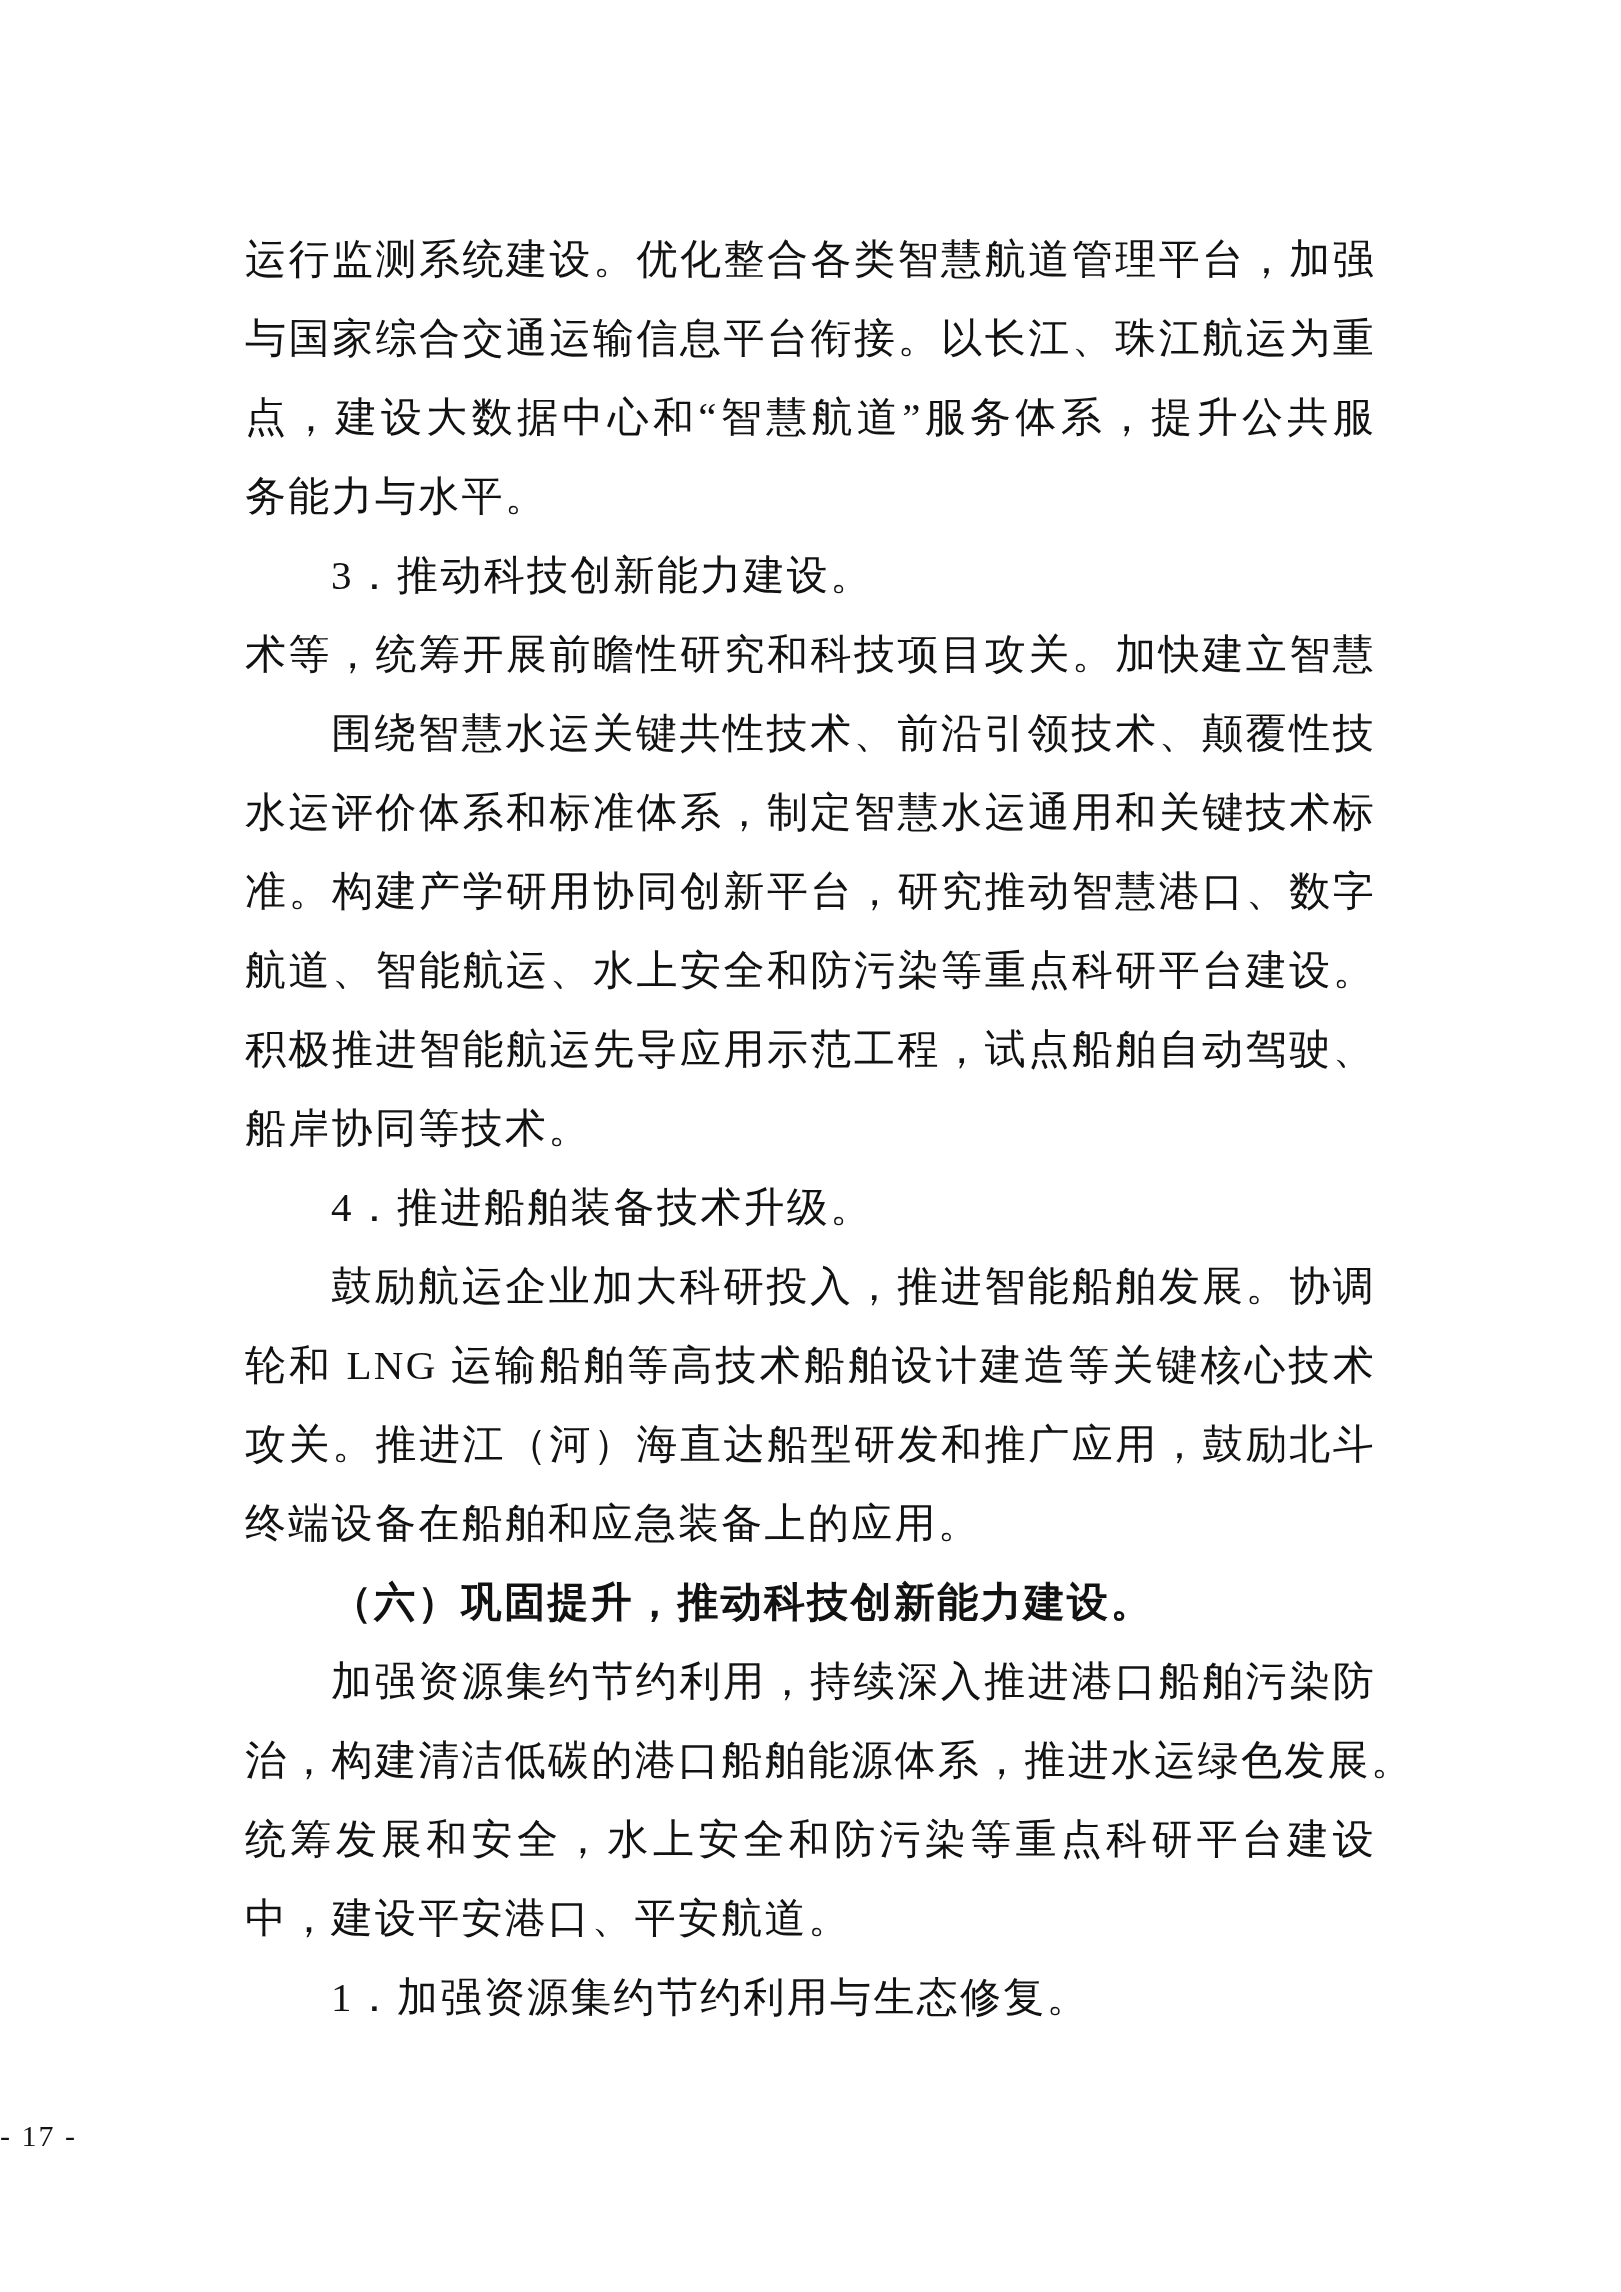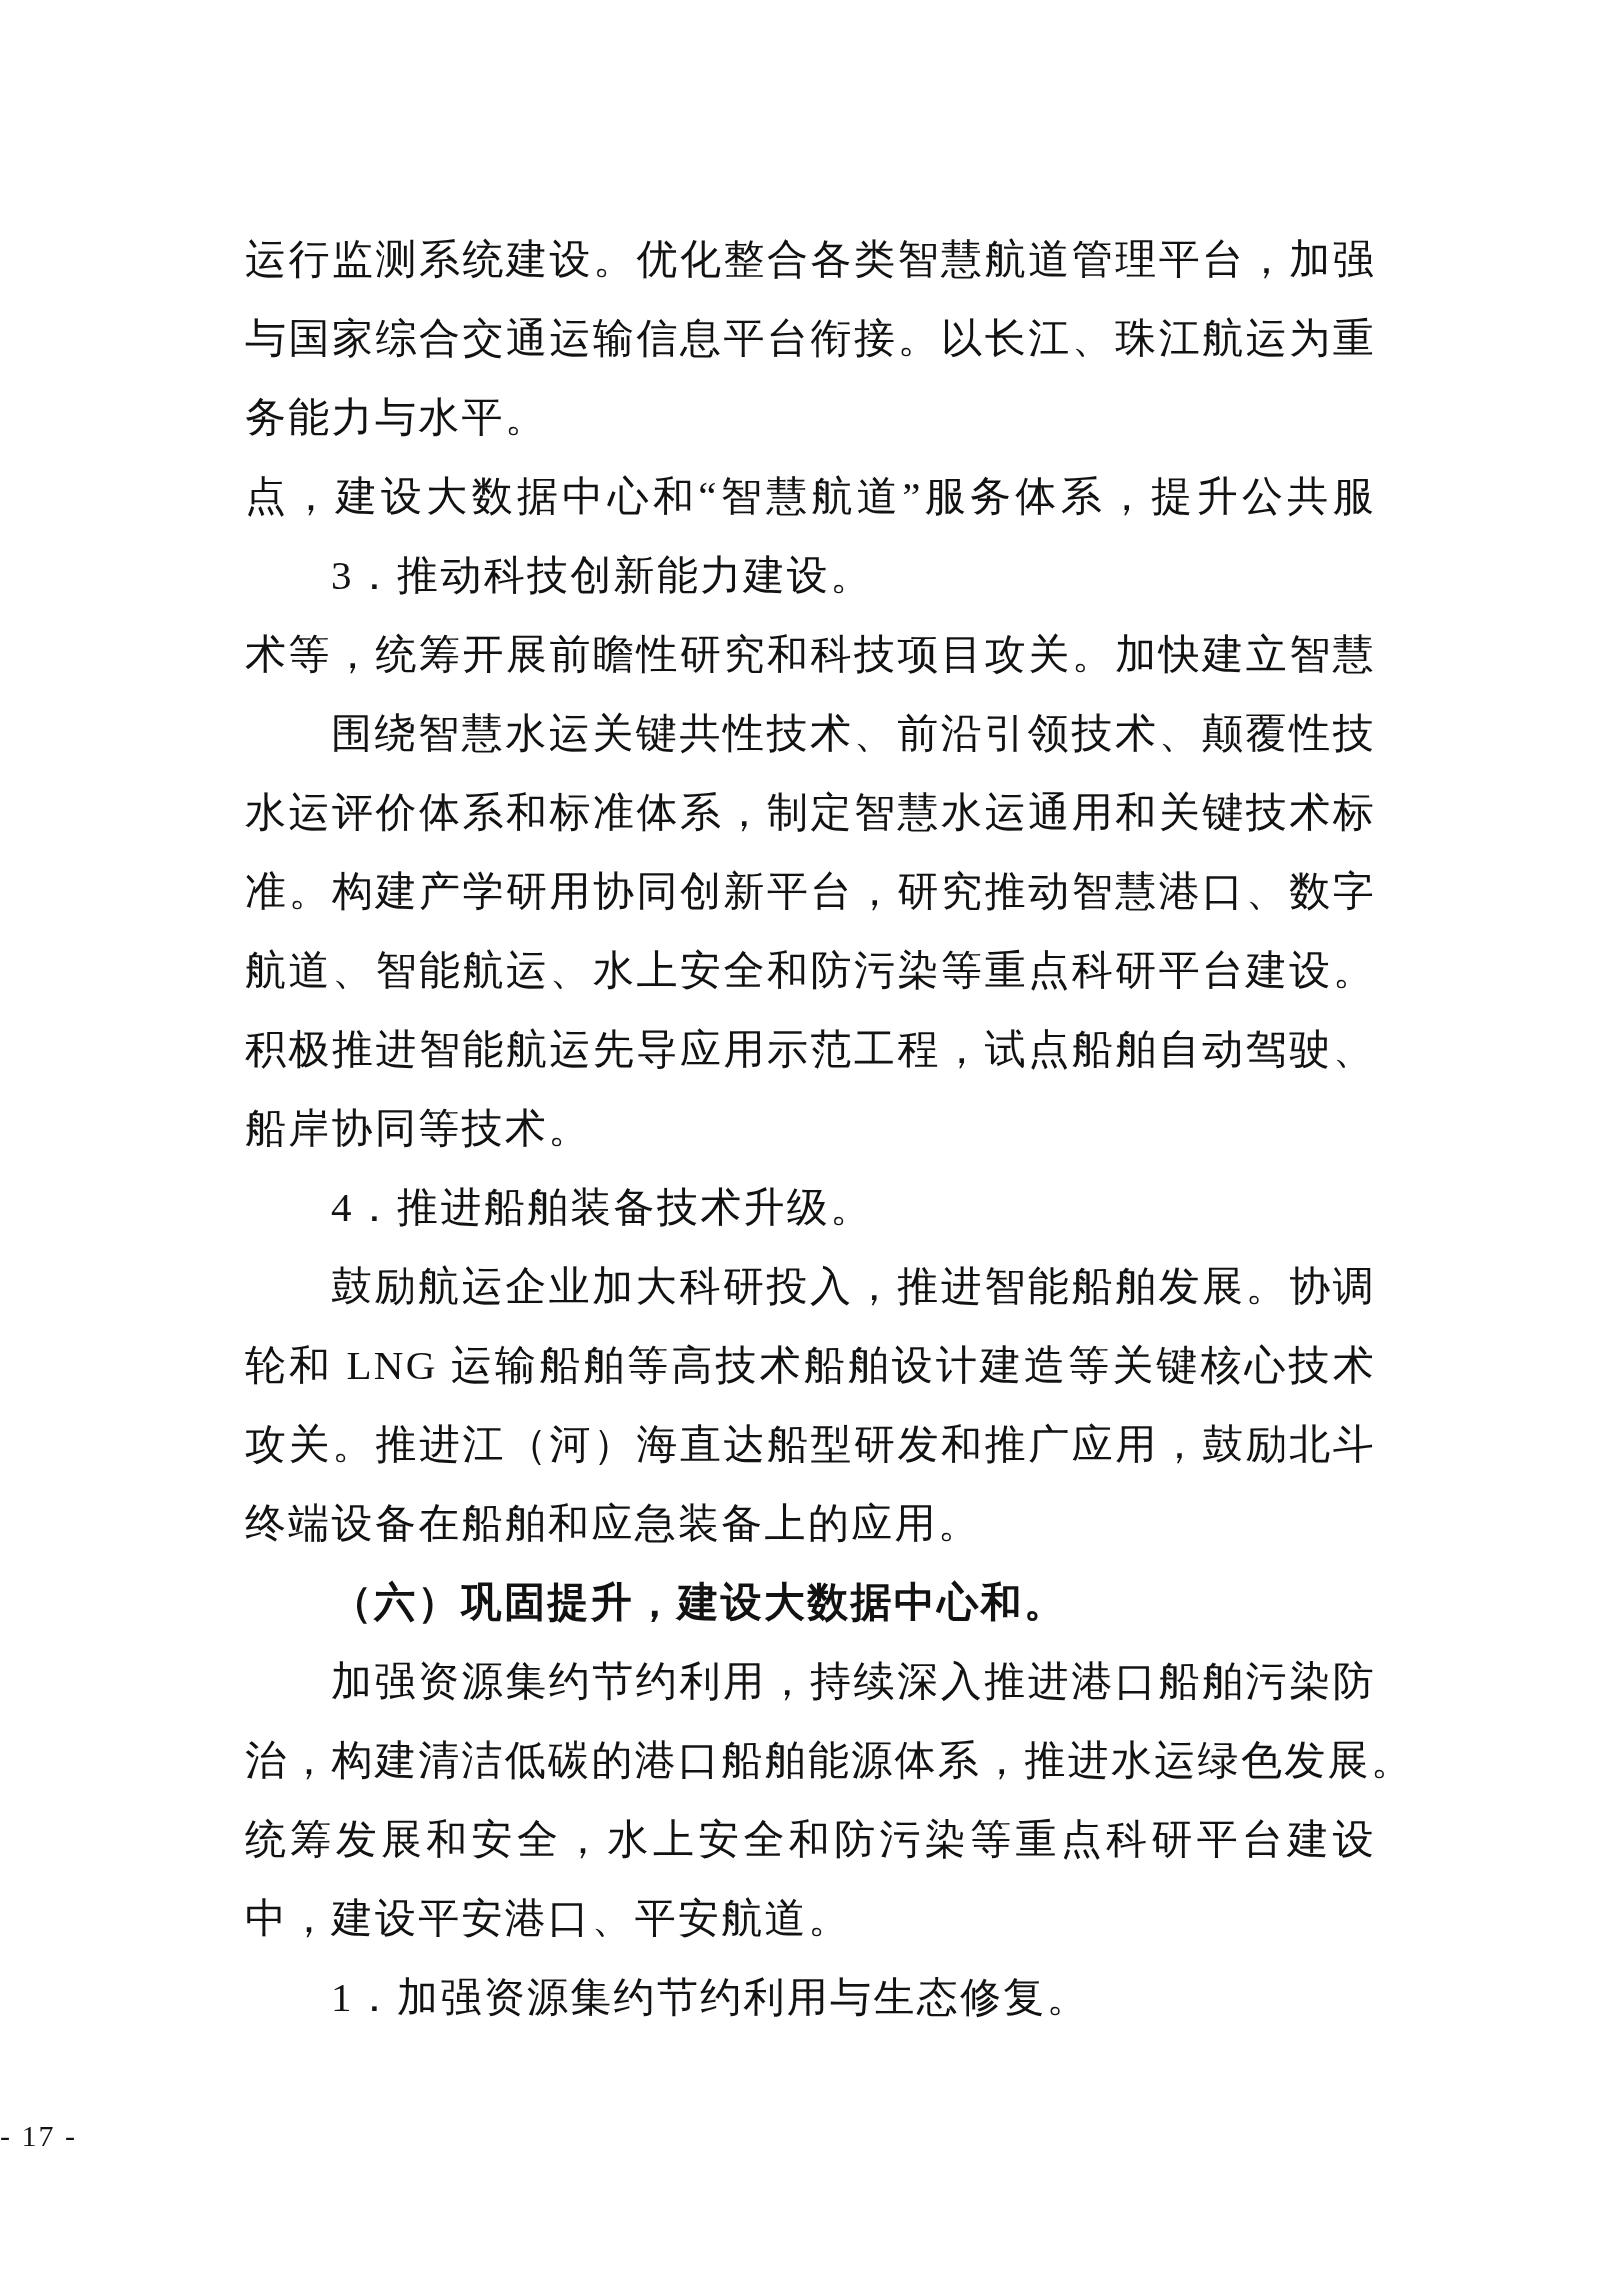--- a/index.html
+++ b/index.html
@@ -51,36 +51,36 @@
     color: #121212;
   }
 </style>
 </head>
 <body>
 
 <div class="page">
   <div class="textblock">
       <div class="line justify">运行监测系统建设。优化整合各类智慧航道管理平台，加强</div>
       <div class="line justify">与国家综合交通运输信息平台衔接。以长江、珠江航运为重</div>
+      <div class="line justify">点，建设大数据中心和“智慧航道”服务体系，提升公共服</div>
       <div class="line">务能力与水平。</div>
-      <div class="line justify">点，建设大数据中心和“智慧航道”服务体系，提升公共服</div>
       <div class="line indent">3．推动科技创新能力建设。</div>
       <div class="line justify">术等，统筹开展前瞻性研究和科技项目攻关。加快建立智慧</div>
       <div class="line justify indent">围绕智慧水运关键共性技术、前沿引领技术、颠覆性技</div>
       <div class="line justify">水运评价体系和标准体系，制定智慧水运通用和关键技术标</div>
       <div class="line justify">准。构建产学研用协同创新平台，研究推动智慧港口、数字</div>
       <div class="line justify">航道、智能航运、水上安全和防污染等重点科研平台建设。</div>
       <div class="line justify">积极推进智能航运先导应用示范工程，试点船舶自动驾驶、</div>
       <div class="line">船岸协同等技术。</div>
       <div class="line indent">4．推进船舶装备技术升级。</div>
       <div class="line justify indent">鼓励航运企业加大科研投入，推进智能船舶发展。协调</div>
       <div class="line justify">轮和 LNG 运输船舶等高技术船舶设计建造等关键核心技术</div>
       <div class="line justify">攻关。推进江（河）海直达船型研发和推广应用，鼓励北斗</div>
       <div class="line">终端设备在船舶和应急装备上的应用。</div>
-      <div class="line indent bold">（六）巩固提升，建设大数据中心和。</div>
+      <div class="line indent bold">（六）巩固提升，推动科技创新能力建设。</div>
       <div class="line justify indent">加强资源集约节约利用，持续深入推进港口船舶污染防</div>
       <div class="line justify">治，构建清洁低碳的港口船舶能源体系，推进水运绿色发展。</div>
       <div class="line justify">统筹发展和安全，水上安全和防污染等重点科研平台建设</div>
       <div class="line">中，建设平安港口、平安航道。</div>
       <div class="line indent">1．加强资源集约节约利用与生态修复。</div>
     </div>
   <div class="page-number">- 17 -</div>
 </div>
 
 

